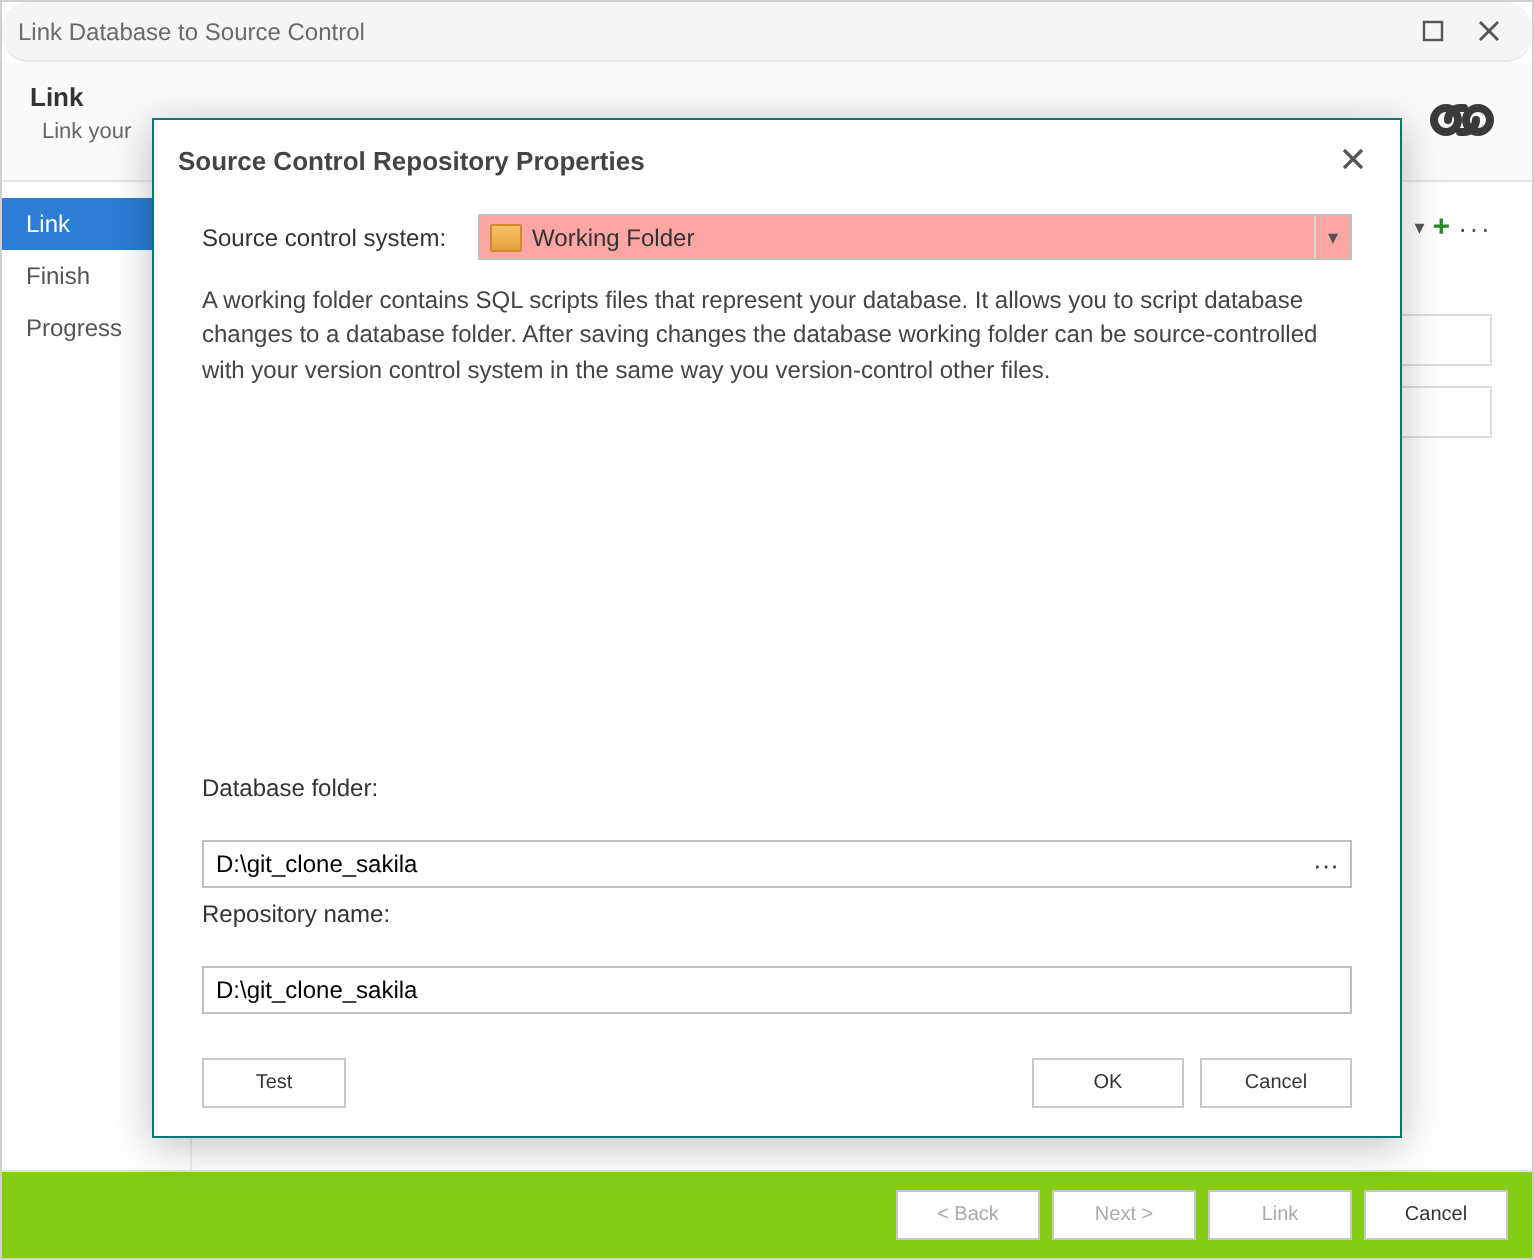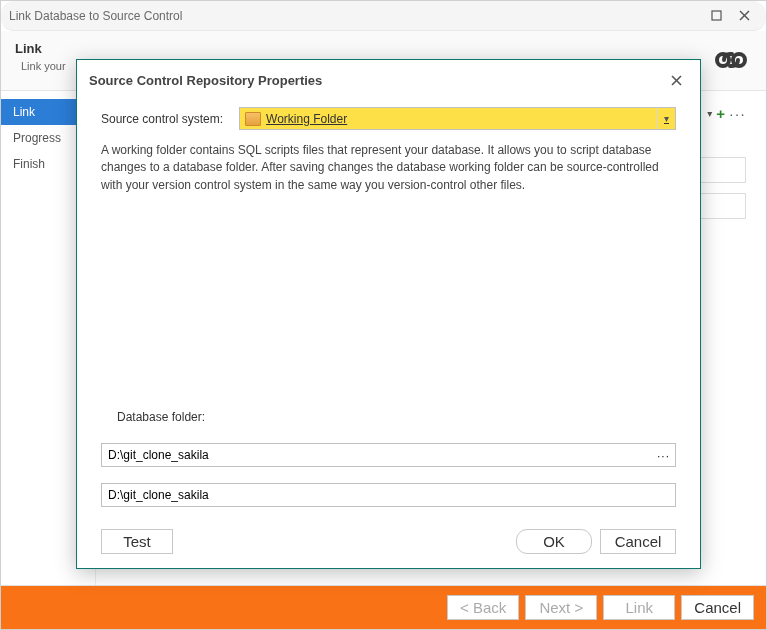--- a/index.html
+++ b/index.html
@@ -87,29 +87,29 @@
     .footer {
       position: absolute;
       bottom: 0; left: 0; right: 0;
       height: 44px;
       border-top: 1px solid #e0e0e0;
       display: flex;
       justify-content: flex-end;
       align-items: center;
       gap: 6px;
       padding: 0 12px;
-      background: #f97316;
+      background: #84cc16;
     }
     .btn {
       height: 25px;
       min-width: 72px;
       padding: 0 12px;
       border: 1px solid #c8c8c8;
       background: #fff;
-      font-size: 15px;
+      font-size: 10px;
       color: #333;
       cursor: pointer;
     }
     .btn:disabled, .btn.disabled { color: #aaa; cursor: default; }
     
     .modal-backdrop {
       position: absolute;
       inset: 0;
     }
     .modal {
@@ -150,22 +150,21 @@
       gap: 16px;
       margin-bottom: 12px;
     }
     .row-scs label { flex: 0 0 auto; font-size: 12px; color: #333; }
     .combo {
       flex: 1;
       display: flex;
       align-items: center;
       border: 1px solid #c0c0c0;
       height: 23px;
-      background: #fde047;
-      text-decoration: underline;
+      background: #fca5a5;
     }
     .combo .fico {
       width: 16px; height: 14px;
       margin: 0 5px;
       background: linear-gradient(#f6c067,#e6a23c);
       border: 1px solid #d08a2a;
       border-radius: 1px;
     }
     .combo .val { flex: 1; font-size: 12px; color: #333; }
     .combo .arrow {
@@ -176,21 +175,21 @@
       height: 100%;
       display: flex; align-items:center; justify-content:center;
     }
     .desc {
       font-size: 12px;
       color: #444;
       line-height: 1.45;
       margin-bottom: 8px;
     }
     .spacer { flex: 1; }
-    .field-label { font-size: 12px; color: #333; margin: 6px 0 3px 16px; }
+    .field-label { font-size: 12px; color: #333; margin: 6px 0 3px 0; }
     .text-input-wrap {
       display: flex;
       border: 1px solid #c0c0c0;
       height: 24px;
       background: #fff;
       align-items: center;
       margin-top: 16px;
     }
     .text-input {
       flex: 1;
@@ -243,22 +242,22 @@
         <circle cx="9" cy="17" r="6"></circle>
         <circle cx="25" cy="17" r="6"></circle>
       </g>
     </svg>
   </span>
 </div>
 
 <div class="main">
   <div class="sidebar">
     <div class="sidebar-item active"><span>Link</span></div>
+    <div class="sidebar-item"><span>Finish</span></div>
     <div class="sidebar-item"><span>Progress</span></div>
-    <div class="sidebar-item"><span>Finish</span></div>
   </div>
   <div class="content">
     <div class="top-action">
       <span style="font-size:10px;color:#555;">▾</span>
       <span class="plus">+</span>
       <span class="dots">···</span>
     </div>
     <div class="content-line"></div>
     <div class="content-line2"></div>
   </div>
@@ -294,25 +293,26 @@
       <div class="desc">A working folder contains SQL scripts files that represent your database. It allows you to script database changes to a database folder. After saving changes the database working folder can be source-controlled with your version control system in the same way you version-control other files.</div>
 
       <div class="spacer"></div>
 
       <div class="field-label">Database folder:</div>
       <div class="text-input-wrap">
         <input class="text-input" value="D:\git_clone_sakila" style="">
         <div class="browse-dots">···</div>
       </div>
 
+      <div class="field-label">Repository name:</div>
       <div class="text-input-wrap">
         <input class="text-input" value="D:\git_clone_sakila" style="">
       </div>
     </div>
     <div class="modal-footer">
       <button class="btn"><span>Test</span></button>
       <div class="right">
-        <button class="btn" style="min-width:76px;border-radius:11px;"><span>OK</span></button>
+        <button class="btn" style="min-width:76px;"><span>OK</span></button>
         <button class="btn" style="min-width:76px;"><span>Cancel</span></button>
       </div>
     </div>
   </div>
 </div>
 
 </body></html>

